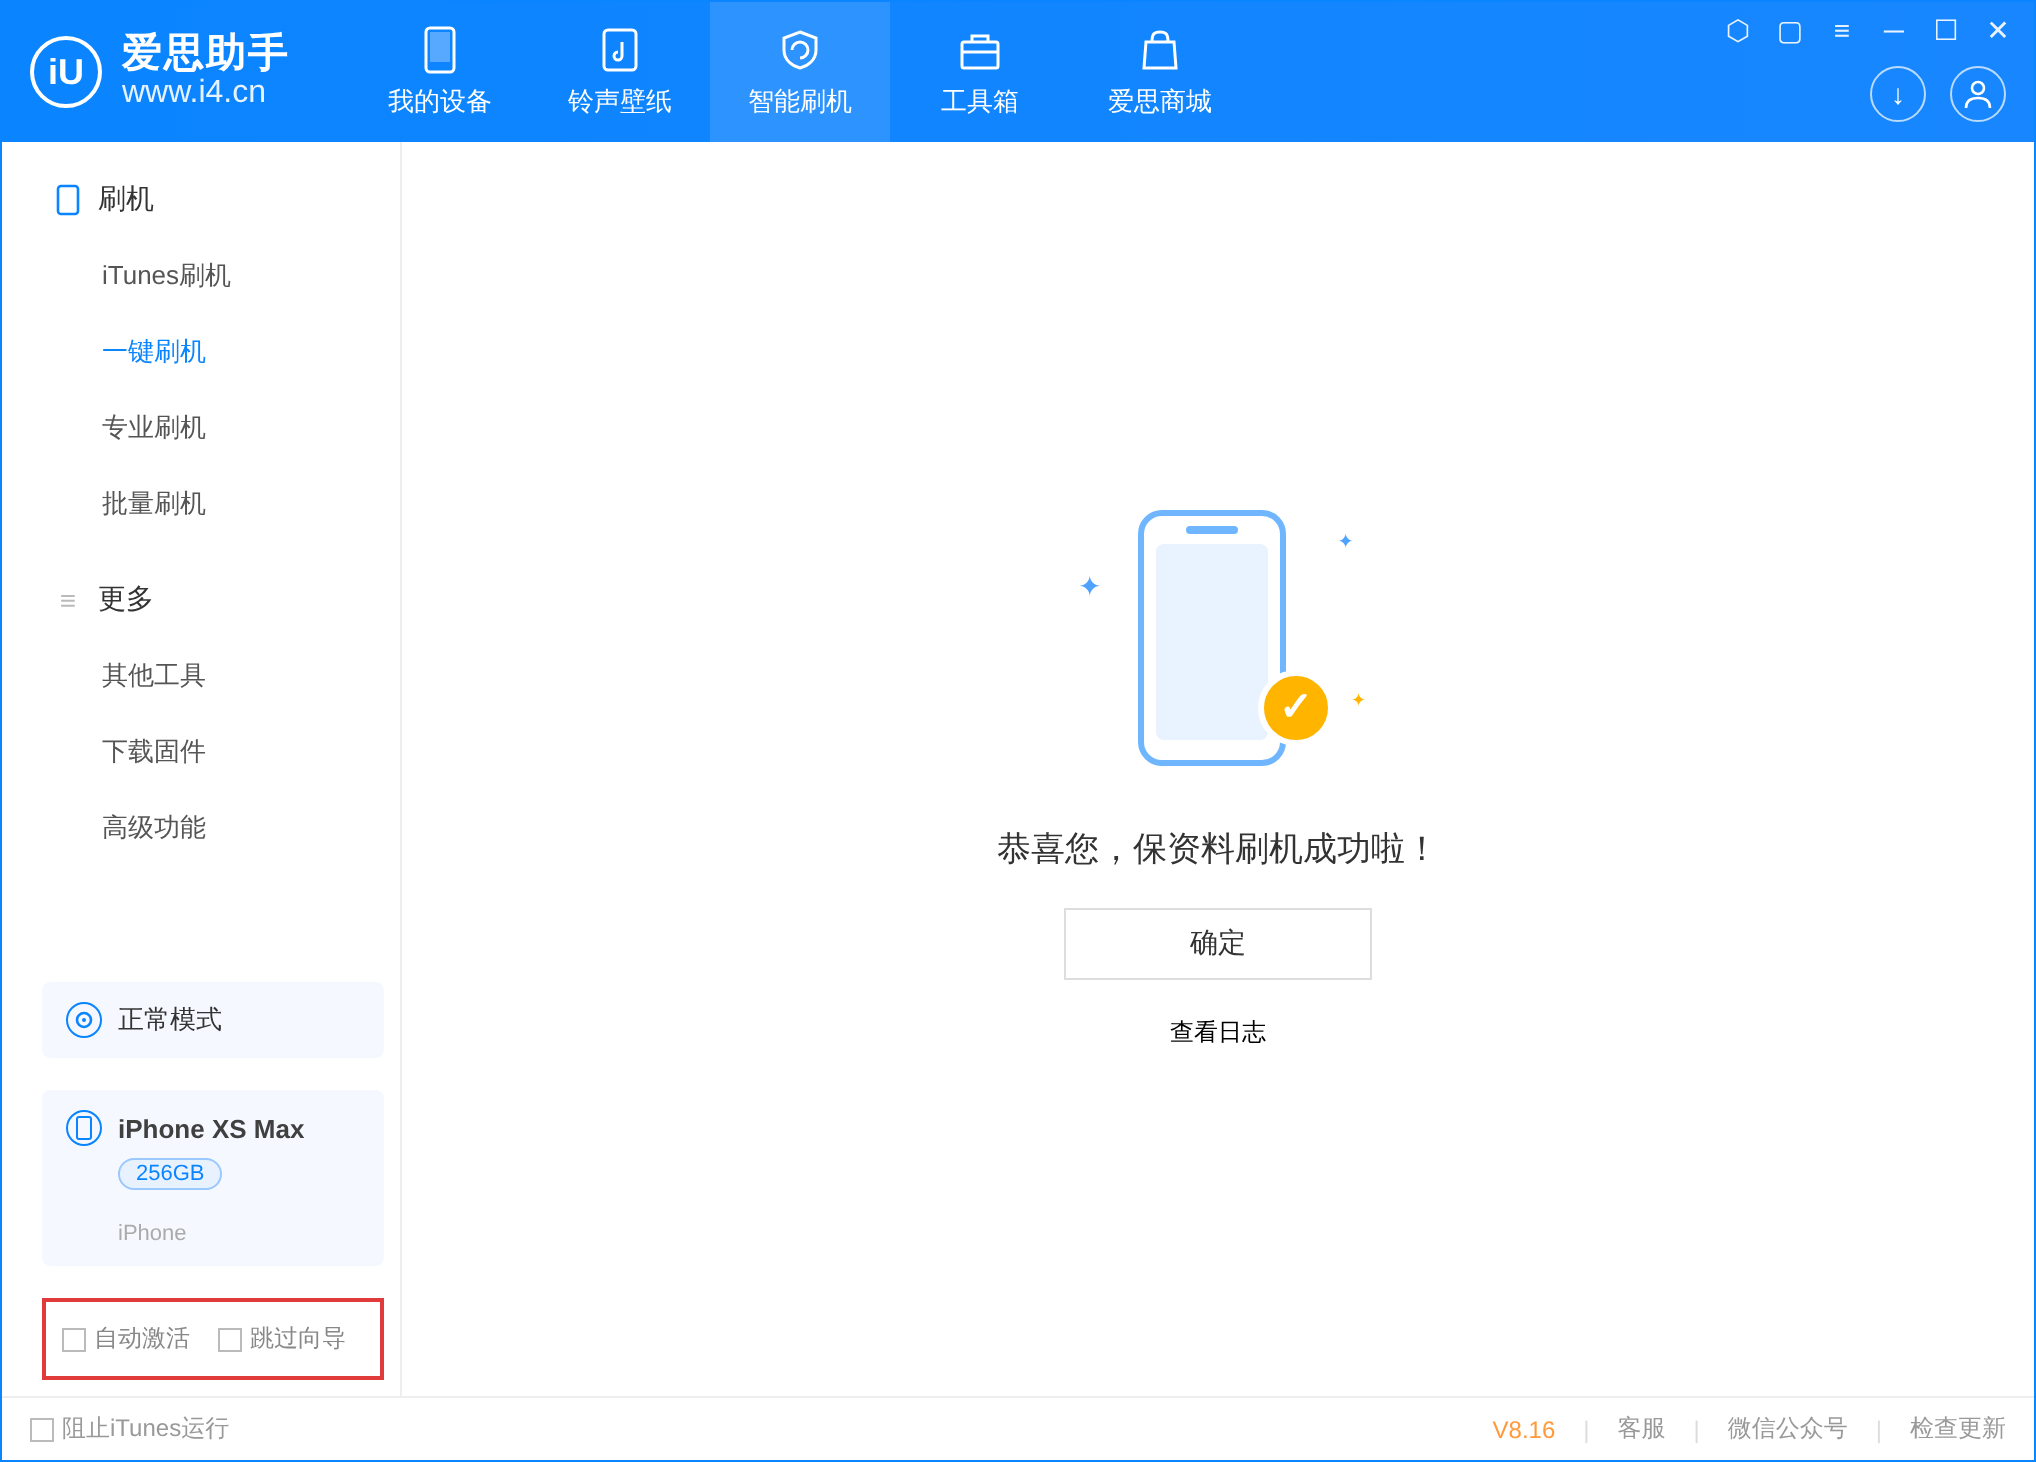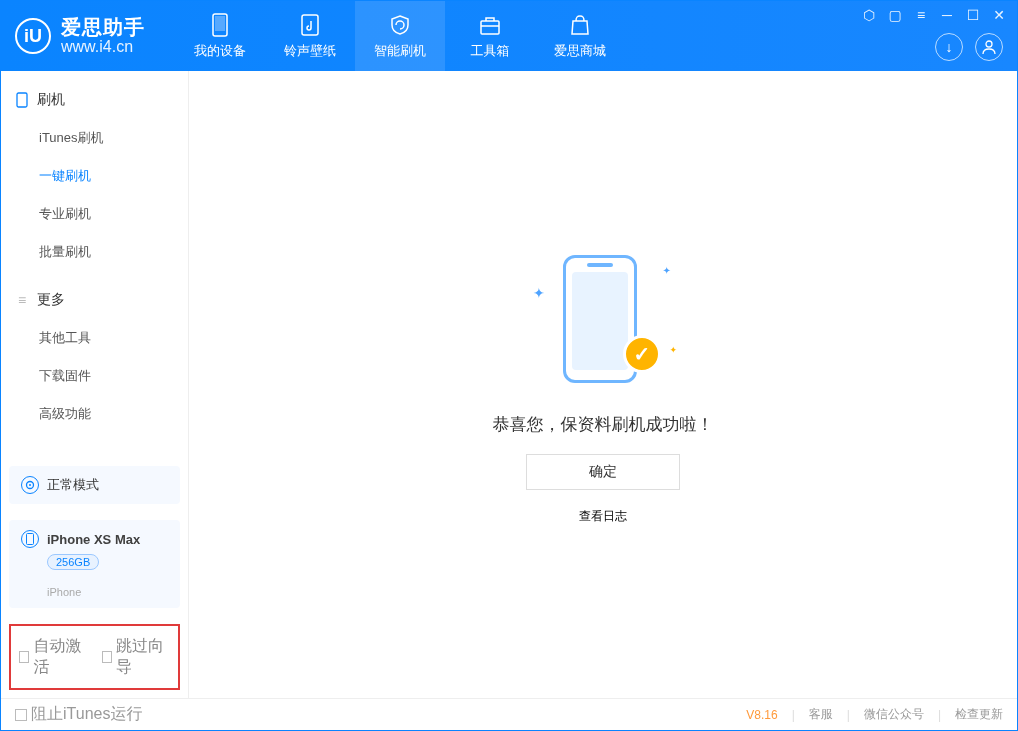--- a/index.html
+++ b/index.html
@@ -12,36 +12,36 @@
 .brand-title { font-size: 20px; font-weight: 600; letter-spacing: 1px; }
 .brand-url { font-size: 16px; opacity: 0.9; }
 .tabs { display: flex; height: 100%; }
 .tab { width: 90px; display: flex; flex-direction: column; align-items: center; justify-content: center; gap: 5px; font-size: 13px; cursor: pointer; position: relative; }
 .tab.active { background: rgba(255,255,255,0.12); }
 .tab-icon { width: 24px; height: 24px; display: flex; align-items: center; justify-content: center; }
 .window-controls { position: absolute; top: 6px; right: 10px; display: flex; gap: 10px; align-items: center; }
 .wc-btn { width: 16px; height: 16px; display: flex; align-items: center; justify-content: center; cursor: pointer; opacity: 0.9; font-size: 14px; color: #fff; }
 .header-right { position: absolute; right: 14px; bottom: 10px; display: flex; gap: 12px; }
 .circle-btn { width: 28px; height: 28px; border: 1.5px solid rgba(255,255,255,0.7); border-radius: 50%; display: flex; align-items: center; justify-content: center; cursor: pointer; color: #fff; font-size: 14px; }
-.body { flex: 1; display: flex; overflow: hidden; }
+.body { flex: 1; display: flex; overflow: hidden; padding-left: 12px; }
 .sidebar { width: 188px; border-right: 1px solid #eee; display: flex; flex-direction: column; }
 .side-section { padding-top: 10px; }
 .side-head { display: flex; align-items: center; gap: 8px; padding: 10px 14px; color: #333; font-size: 14px; font-weight: 500; }
 .side-head .sh-icon { width: 14px; height: 14px; display: inline-flex; align-items: center; justify-content: center; color: #0a84ff; }
 .side-item { padding: 10px 14px 10px 38px; font-size: 13px; color: #555; cursor: pointer; }
 .side-item.active { color: #0a84ff; }
 .side-spacer { flex: 1; }
 .device-box { margin: 8px; background: #f5f9ff; border-radius: 4px; padding: 10px 12px; }
 .device-row { display: flex; align-items: center; gap: 8px; font-size: 13px; color: #333; }
 .dev-icon { width: 18px; height: 18px; border: 1.5px solid #0a84ff; border-radius: 50%; display: inline-flex; align-items: center; justify-content: center; color: #0a84ff; font-size: 10px; }
 .dev-name { font-weight: 600; color: #404040; font-size: 13px; }
 .dev-badge { display: inline-block; margin-top: 6px; margin-left: 26px; padding: 1px 8px; border: 1px solid #9bc8ff; border-radius: 10px; font-size: 11px; color: #0a84ff; background: #e8f2ff; }
 .dev-sub { margin-left: 26px; font-size: 11px; color: #aaa; margin-top: 16px; }
 .opt-box { margin: 8px; border: 2px solid #e03a3a; padding: 10px 8px; display: flex; gap: 14px; align-items: center; }
-.chk { display: flex; align-items: center; gap: 4px; font-size: 16px; color: #888; cursor: pointer; }
+.chk { display: flex; align-items: center; gap: 4px; font-size: 12px; color: #888; cursor: pointer; }
 .chk-box { width: 12px; height: 12px; border: 1px solid #bbb; background: #fff; }
 .main { flex: 1; display: flex; flex-direction: column; align-items: center; justify-content: center; gap: 18px; }
 .illustration { width: 160px; height: 150px; position: relative; }
 .phone { position: absolute; left: 40px; top: 10px; width: 74px; height: 128px; border: 3px solid #6fb6ff; border-radius: 12px; background: #fff; }
 .phone::before { content: ""; position: absolute; top: 5px; left: 50%; transform: translateX(-50%); width: 26px; height: 4px; background: #6fb6ff; border-radius: 2px; }
 .phone-screen { position: absolute; top: 14px; left: 6px; right: 6px; bottom: 10px; background: #e8f3ff; border-radius: 4px; }
 .check-badge { position: absolute; right: 22px; bottom: 22px; width: 38px; height: 38px; background: #ffb400; border-radius: 50%; display: flex; align-items: center; justify-content: center; color: #fff; font-size: 20px; font-weight: bold; border: 3px solid #fff; }
 .sparkle { position: absolute; color: #4ea3ff; font-size: 14px; }
 .msg { font-size: 17px; color: #333; }
 .ok-btn { width: 154px; height: 36px; border: 1px solid #ddd; background: #fff; font-size: 14px; color: #333; cursor: pointer; }

